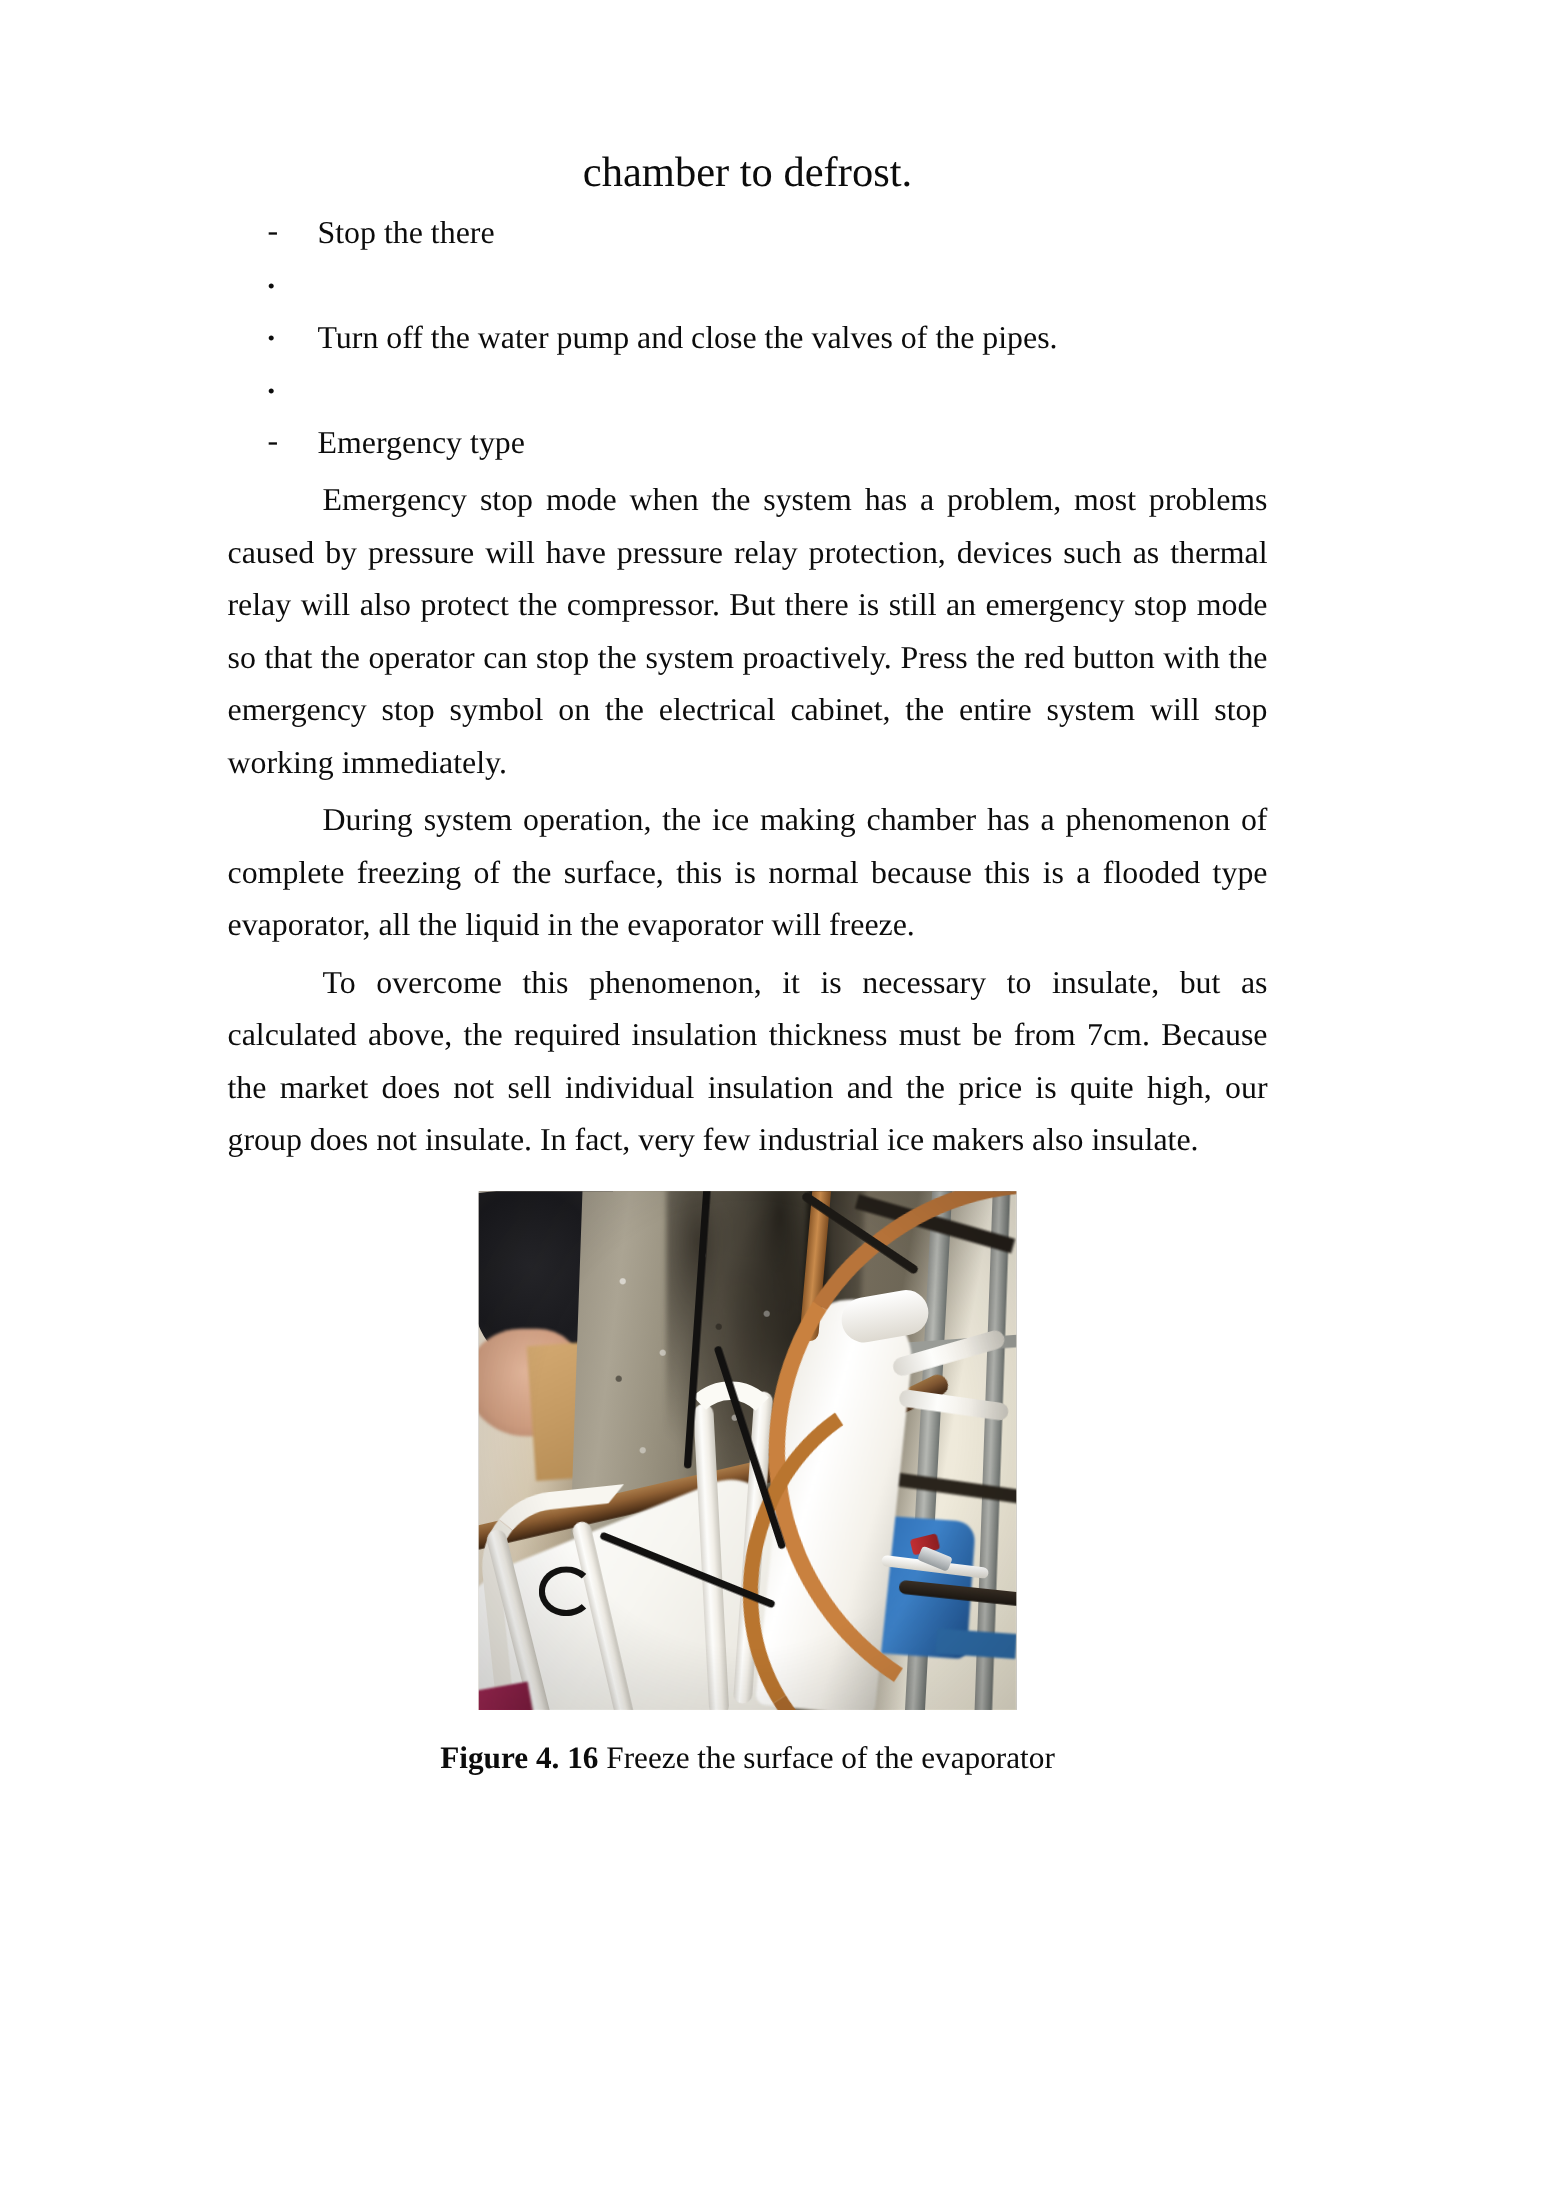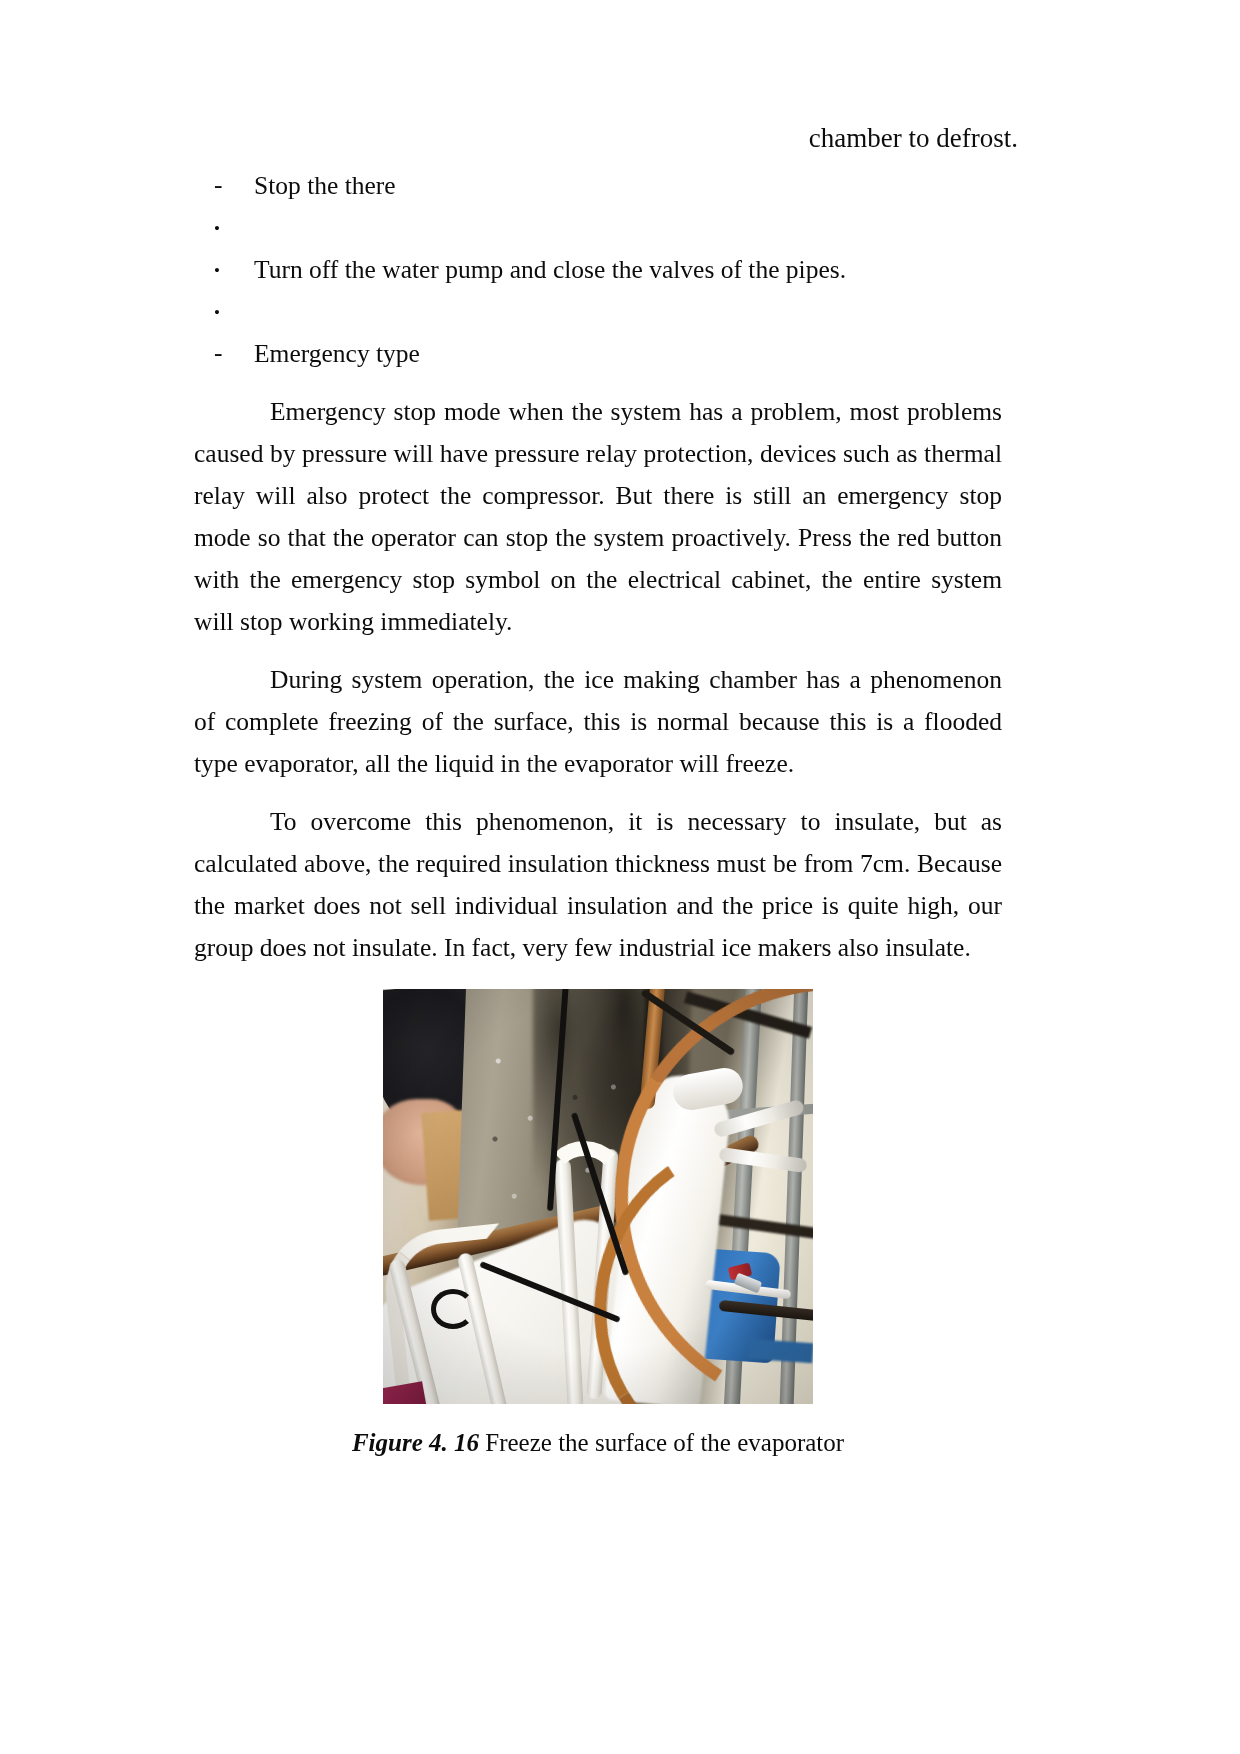--- a/index.html
+++ b/index.html
@@ -18,24 +18,24 @@
   }
   .content {
     position: absolute;
     left: 178px;
     top: 118px;
     width: 840px;
   }
 
   
   .lead {
-    font-size: 27px;
+    font-size: 34px;
     line-height: 41px;
     margin: 0 0 6px 0;
-    text-align: right;
+    text-align: center;
   }
 
   
   .list {
     margin: 0;
     padding: 0;
     list-style: none;
   }
   .list-item {
     position: relative;
@@ -53,21 +53,21 @@
     text-align: left;
     font-size: 25.5px;
   }
   .list-item.dash .marker { font-size: 25.5px; top: -1px; }
   .list-item.bullet .marker { font-size: 17px; top: 1px; }
 
   
   .para {
     font-size: 25.5px;
     line-height: 42px;
-    margin: 16px;
+    margin: 4px;
     text-align: justify;
     text-justify: inter-word;
     text-indent: 76px;
     hyphens: none;
   }
   .para + .para { margin-top: 0; }
 
   
   .figure {
     margin: 20px 0 0 0;
@@ -331,21 +331,21 @@
     background: radial-gradient(ellipse at 50% 45%, rgba(0,0,0,0) 55%, rgba(0,0,0,.18) 100%);
     backdrop-filter: blur(0.6px);
   }
 
   .caption {
     margin: 22px 0 0 0;
     font-size: 25px;
     line-height: 34px;
     text-align: center;
   }
-  .caption b { font-weight: 700; font-style: italic; }
+  .caption b { font-weight: 700; }
 
   .folio {
     position: absolute;
     left: 0;
     top: 1620px;
     width: 1240px;
     text-align: center;
     font-size: 24px;
     font-family: "Liberation Serif", "DejaVu Serif", serif;
   }

